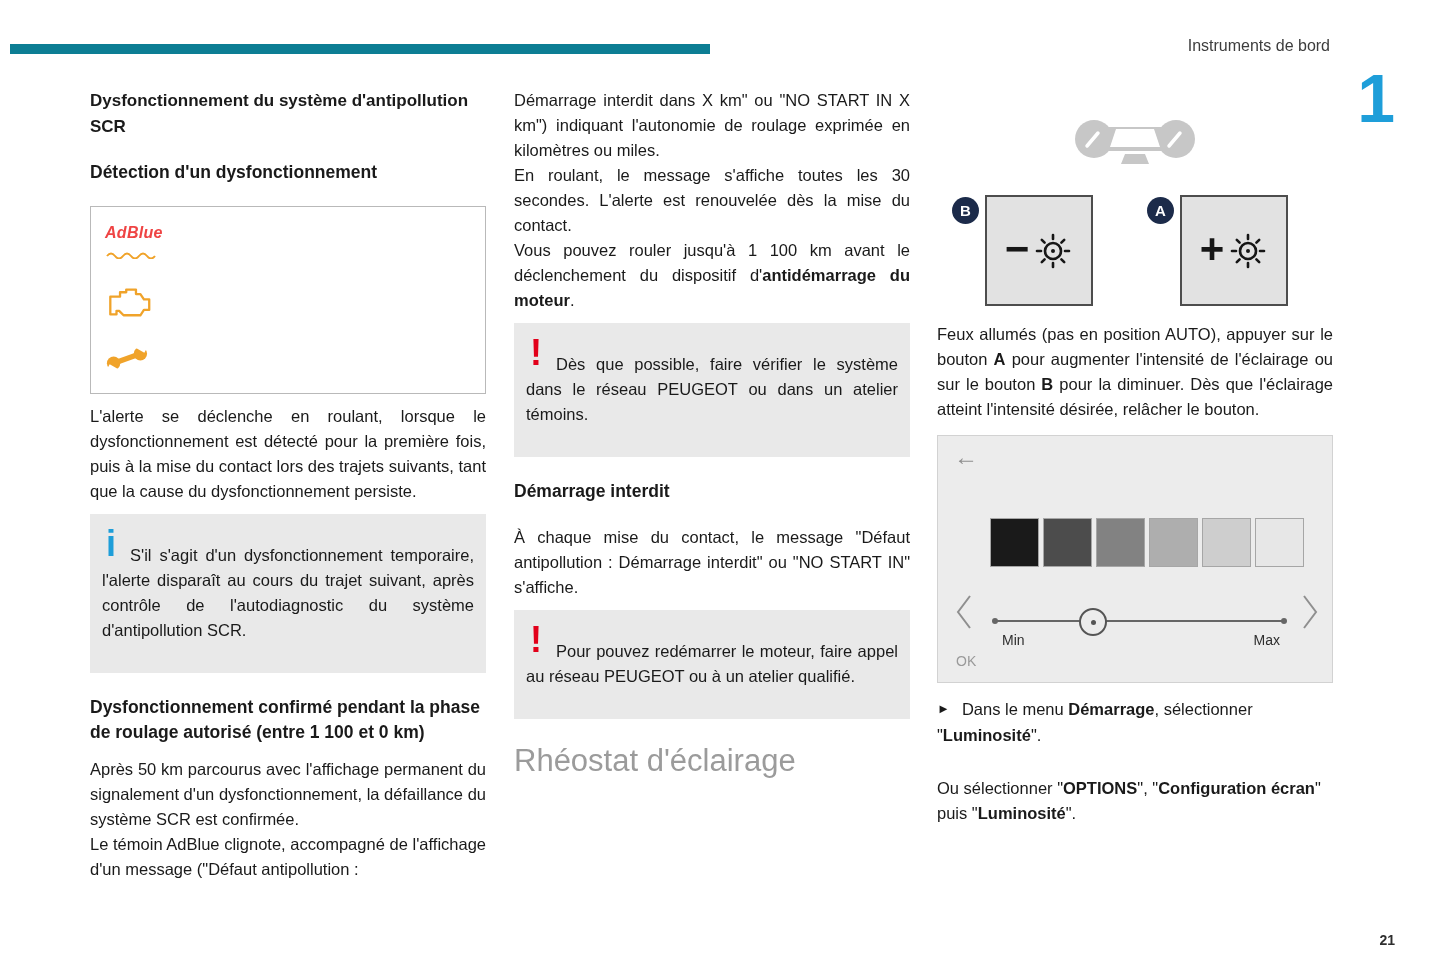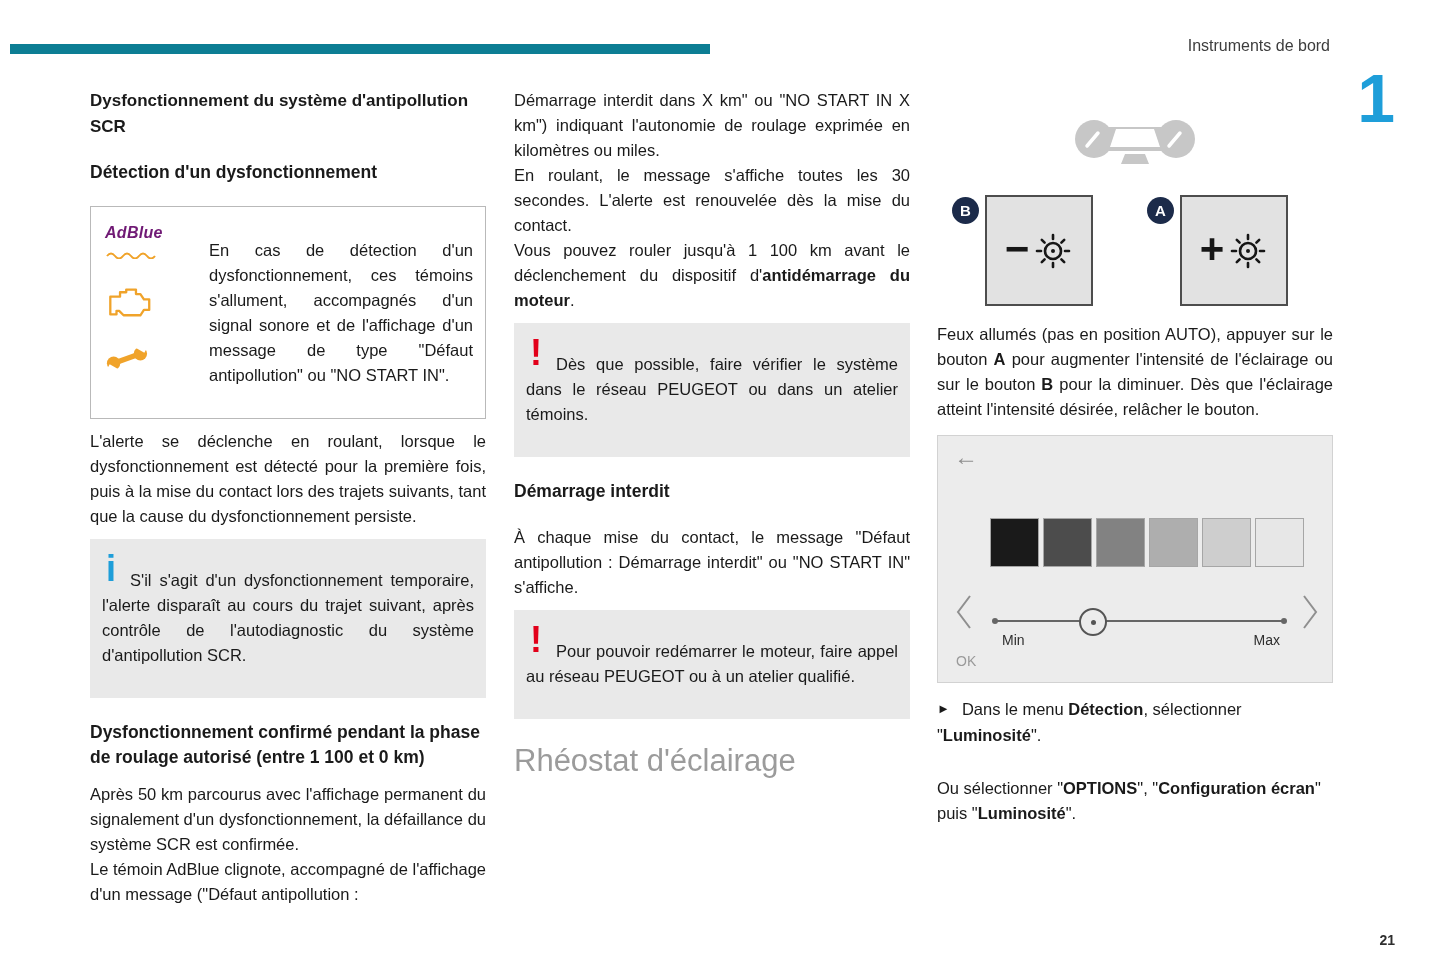--- a/index.html
+++ b/index.html
@@ -13,21 +13,21 @@
   .col2{left:514px;}
   .col3{left:937px;}
   .just{text-align:justify;}
   .pre{white-space:pre-line;}
   .h-main{font-size:17px;line-height:26px;font-weight:bold;margin:0 0 20px;}
   .h-sub{font-size:17.5px;line-height:24px;font-weight:bold;margin:0 0 22px;}
   .h-sub2{font-size:17.5px;line-height:25px;font-weight:bold;margin:0 0 12px;}
   .para{margin:0 0 10px;}
   .telltale-box{border:1px solid #b9b9b9;display:flex;padding:14px 12px 14px 14px;margin:0 0 10px;}
   .telltale-icons{width:104px;flex:none;display:flex;flex-direction:column;gap:20px;padding-top:4px;align-items:flex-start;}
-  .adblue-text{color:#701a75;font-weight:bold;font-style:italic;font-size:16px;letter-spacing:.3px;display:block;line-height:16px;}
+  .adblue-text{color:#ef4444;font-weight:bold;font-style:italic;font-size:16px;letter-spacing:.3px;display:block;line-height:16px;}
   .telltale-text{flex:1;}
   .note-box{background:#e9e9e9;padding:12px 12px 14px;margin:8px 0 22px;overflow:hidden;}
   .note-icon{float:left;font-weight:bold;font-size:36px;line-height:32px;margin:2px 14px 6px 4px;}
   .info-i{color:#1e9ed9;}
   .warn-ex{color:#e2001a;}
   .h-gray{font-size:31px;line-height:36px;font-weight:400;color:#9b9b9b;margin:24px 0 16px;}
   .h-big{font-size:27px;line-height:33px;font-weight:bold;margin:12px 0 10px;}
   .cluster-wrap{text-align:center;margin:22px 0 0;}
   .btn-row{display:flex;margin:16px 0 0;padding-left:48px;}
   .dim-btn-wrap{position:relative;width:104px;}
@@ -88,21 +88,20 @@
         <span>
           <svg width="44" height="27" viewBox="0 0 46 28">
             <line x1="12" y1="18" x2="34" y2="10" stroke="#f0a32a" stroke-width="5.5"></line>
             <circle cx="37" cy="9" r="7" fill="#f0a32a"></circle>
             <rect x="33.5" y="-1" width="10" height="7" fill="#ffffff" transform="rotate(30 38.5 2.5)"></rect>
             <circle cx="9" cy="19" r="7" fill="#f0a32a"></circle>
             <rect x="2.5" y="22" width="10" height="7" fill="#ffffff" transform="rotate(30 7.5 25.5)"></rect>
           </svg>
         </span>
       </div>
-      <p class="telltale-text just">En cas de détection d'un dysfonctionnement, ces témoins s'allument, accompagnés d'un signal sonore et de l'affichage d'un message de type "Défaut antipollution" ou "NO START IN".</p>
     </div>
 
     <p class="para just">L'alerte se déclenche en roulant, lorsque le dysfonctionnement est détecté pour la première fois, puis à la mise du contact lors des trajets suivants, tant que la cause du dysfonctionnement persiste.</p>
 
     <div class="note-box">
       <span class="note-icon info-i">i</span>
       <p class="just">S'il s'agit d'un dysfonctionnement temporaire, l'alerte disparaît au cours du trajet suivant, après contrôle de l'autodiagnostic du système d'antipollution SCR.</p>
     </div>
 
     <h2 class="h-sub2">Dysfonctionnement confirmé pendant la phase de roulage autorisé (entre 1 100 et 0 km)</h2>
@@ -118,21 +117,21 @@
     <div class="note-box">
       <span class="note-icon warn-ex">!</span>
       <p class="just">Dès que possible, faire vérifier le système dans le réseau PEUGEOT ou dans un atelier témoins.</p>
     </div>
 
     <h2 class="h-sub">Démarrage interdit</h2>
     <p class="para just">À chaque mise du contact, le message "Défaut antipollution : Démarrage interdit" ou "NO START IN" s'affiche.</p>
 
     <div class="note-box">
       <span class="note-icon warn-ex">!</span>
-      <p class="just">Pour pouvoir redémarrer le moteur, faire appel au réseau PEUGEOT ou à un atelier qualifié.</p>
+      <p class="just">Pour pouvez redémarrer le moteur, faire appel au réseau PEUGEOT ou à un atelier qualifié.</p>
     </div>
 
     <h2 class="h-gray">Rhéostat d'éclairage</h2>
   </div>
 
   <div class="col col3">
     <div class="cluster-wrap">
       <svg width="132" height="62" viewBox="0 0 132 62">
         <circle cx="25" cy="29" r="19" fill="#c7c7c7"></circle>
         <circle cx="107" cy="29" r="19" fill="#c7c7c7"></circle>
@@ -208,20 +207,20 @@
         </svg>
       <div class="slider-line"></div>
       <div class="knob">
           <span class="knob-dot"></span>
         </div>
       <span class="lbl lbl-min">Min</span>
       <span class="lbl lbl-max">Max</span>
       <span class="ok">OK</span>
     </div>
 
-    <p class="step"><span class="bullet">►</span><span>Dans le menu </span><strong>Détection</strong><span>, sélectionner "</span><strong>Luminosité</strong><span>".</span></p>
+    <p class="step"><span class="bullet">►</span><span>Dans le menu </span><strong>Démarrage</strong><span>, sélectionner "</span><strong>Luminosité</strong><span>".</span></p>
 
     <p class="step step2"><span>Ou sélectionner "</span><strong>OPTIONS</strong><span>", "</span><strong>Configuration écran</strong><span>" puis "</span><strong>Luminosité</strong><span>".</span></p>
   </div>
 
   <div class="page-num">21</div>
 
 </div>
 
 </body></html>

